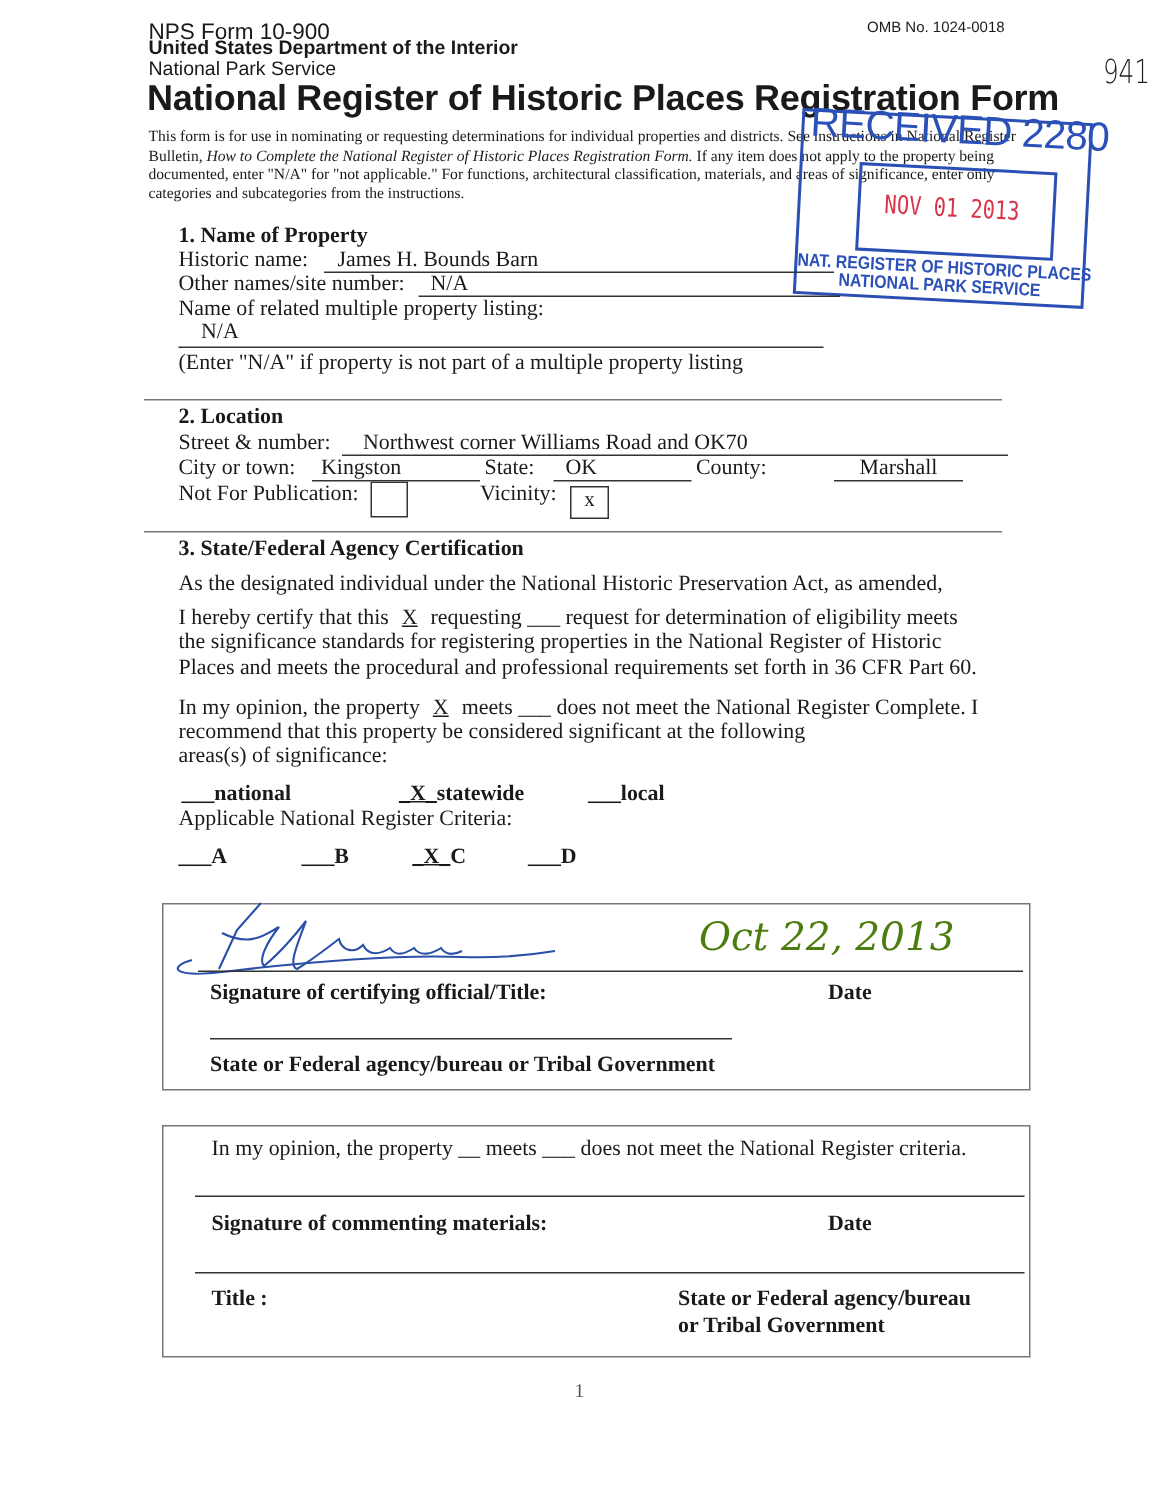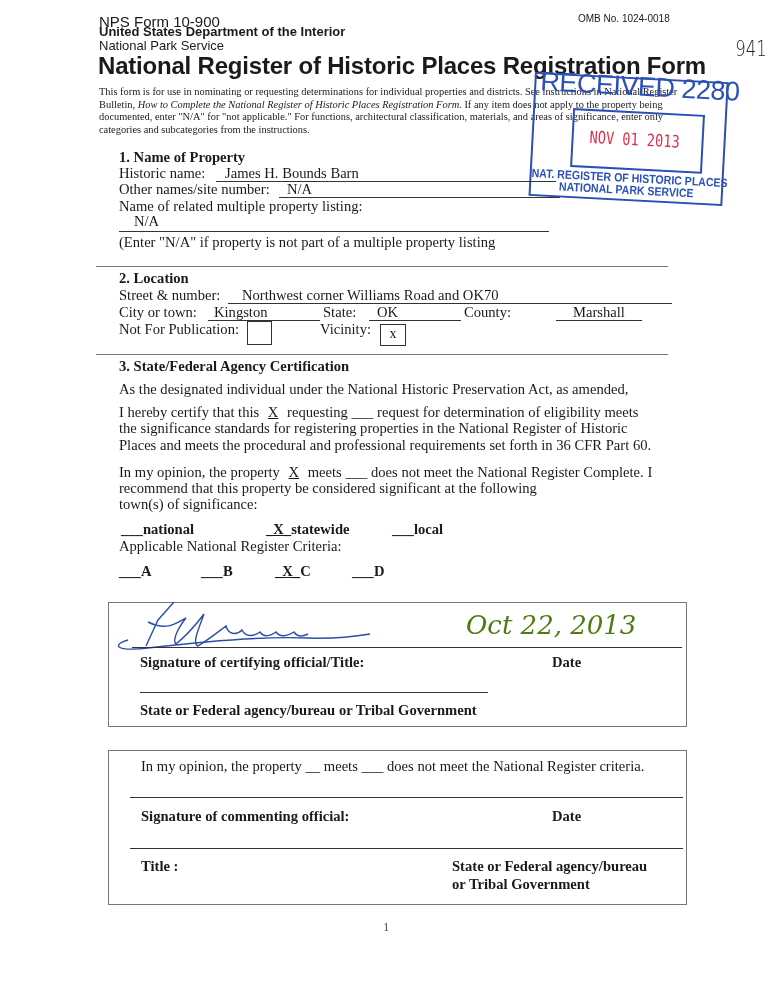--- a/index.html
+++ b/index.html
@@ -94,21 +94,21 @@
 
 <div class="abs serif txt b" style="left:119px; top:358px;">3.   State/Federal Agency Certification</div>
 <div class="abs serif txt" style="left:119px; top:381px;">As the designated individual under the National Historic Preservation Act, as amended,</div>
 
 <div class="abs serif txt" style="left:119px; top:404px;"><span>I hereby certify that this </span><span class="u" style="padding:0 5px;">X</span><span> requesting </span><span>___</span><span> request for determination of eligibility meets</span></div>
 <div class="abs serif txt" style="left:119px; top:420px;">the significance standards for registering properties in the National Register of Historic</div>
 <div class="abs serif txt" style="left:119px; top:437px;">Places and meets the procedural and professional requirements set forth in 36 CFR Part 60.</div>
 
 <div class="abs serif txt" style="left:119px; top:464px;"><span>In my opinion, the property </span><span class="u" style="padding:0 5px;">X</span><span> meets </span><span>___</span><span> does not meet the National Register Complete.  I</span></div>
 <div class="abs serif txt" style="left:119px; top:480px;">recommend that this property be considered significant at the following</div>
-<div class="abs serif txt" style="left:119px; top:496px;">town(s) of significance:</div>
+<div class="abs serif txt" style="left:119px; top:496px;">areas(s) of significance:</div>
 
 <div class="abs serif txt b" style="left:121px; top:521px;"><span>___</span><span>national</span></div>
 <div class="abs serif txt b" style="left:266px; top:521px;"><span class="u">_X_</span><span>statewide</span></div>
 <div class="abs serif txt b" style="left:392px; top:521px;"><span>___</span><span>local</span></div>
 <div class="abs serif txt" style="left:119px; top:538px;">Applicable National Register Criteria:</div>
 
 <div class="abs serif txt b" style="left:119px; top:563px;"><span>___</span><span>A</span></div>
 <div class="abs serif txt b" style="left:201px; top:563px;"><span>___</span><span>B</span></div>
 <div class="abs serif txt b" style="left:275px; top:563px;"><span class="u">_X_</span><span>C</span></div>
 <div class="abs serif txt b" style="left:352px; top:563px;"><span>___</span><span>D</span></div>
@@ -121,20 +121,20 @@
 <div class="abs hand" style="left:466px; top:610px; font-size:26px; white-space:nowrap;">Oct 22, 2013</div>
 <div class="field-line" style="left:132px; top:647px; width:550px; border-top:1.8px solid #333;"></div>
 <div class="abs serif txt b" style="left:140px; top:654px;">Signature of certifying official/Title:</div>
 <div class="abs serif txt b" style="left:552px; top:654px;">Date</div>
 <div class="field-line" style="left:140px; top:692px; width:348px;"></div>
 <div class="abs serif txt b" style="left:140px; top:702px;">State or Federal agency/bureau or Tribal Government</div>
 
 <div class="sig-box" style="left:108px; top:750px; width:577px; height:153px;"></div>
 <div class="abs serif txt" style="left:141px; top:758px;">In my opinion, the property  __ meets ___ does not meet the National Register criteria.</div>
 <div class="field-line" style="left:130px; top:797px; width:553px; border-top:1.8px solid #333;"></div>
-<div class="abs serif txt b" style="left:141px; top:808px;">Signature of commenting official:</div>
+<div class="abs serif txt b" style="left:141px; top:808px;">Signature of commenting materials:</div>
 <div class="abs serif txt b" style="left:552px; top:808px;">Date</div>
 <div class="field-line" style="left:130px; top:848px; width:553px; border-top:1.8px solid #333;"></div>
 <div class="abs serif txt b" style="left:141px; top:858px;">Title :</div>
 <div class="abs serif txt b" style="left:452px; top:858px;">State or Federal agency/bureau</div>
 <div class="abs serif txt b" style="left:452px; top:876px;">or Tribal Government</div>
 
 <div id="pagenum" class="abs serif">1</div>
 
 </body></html>

